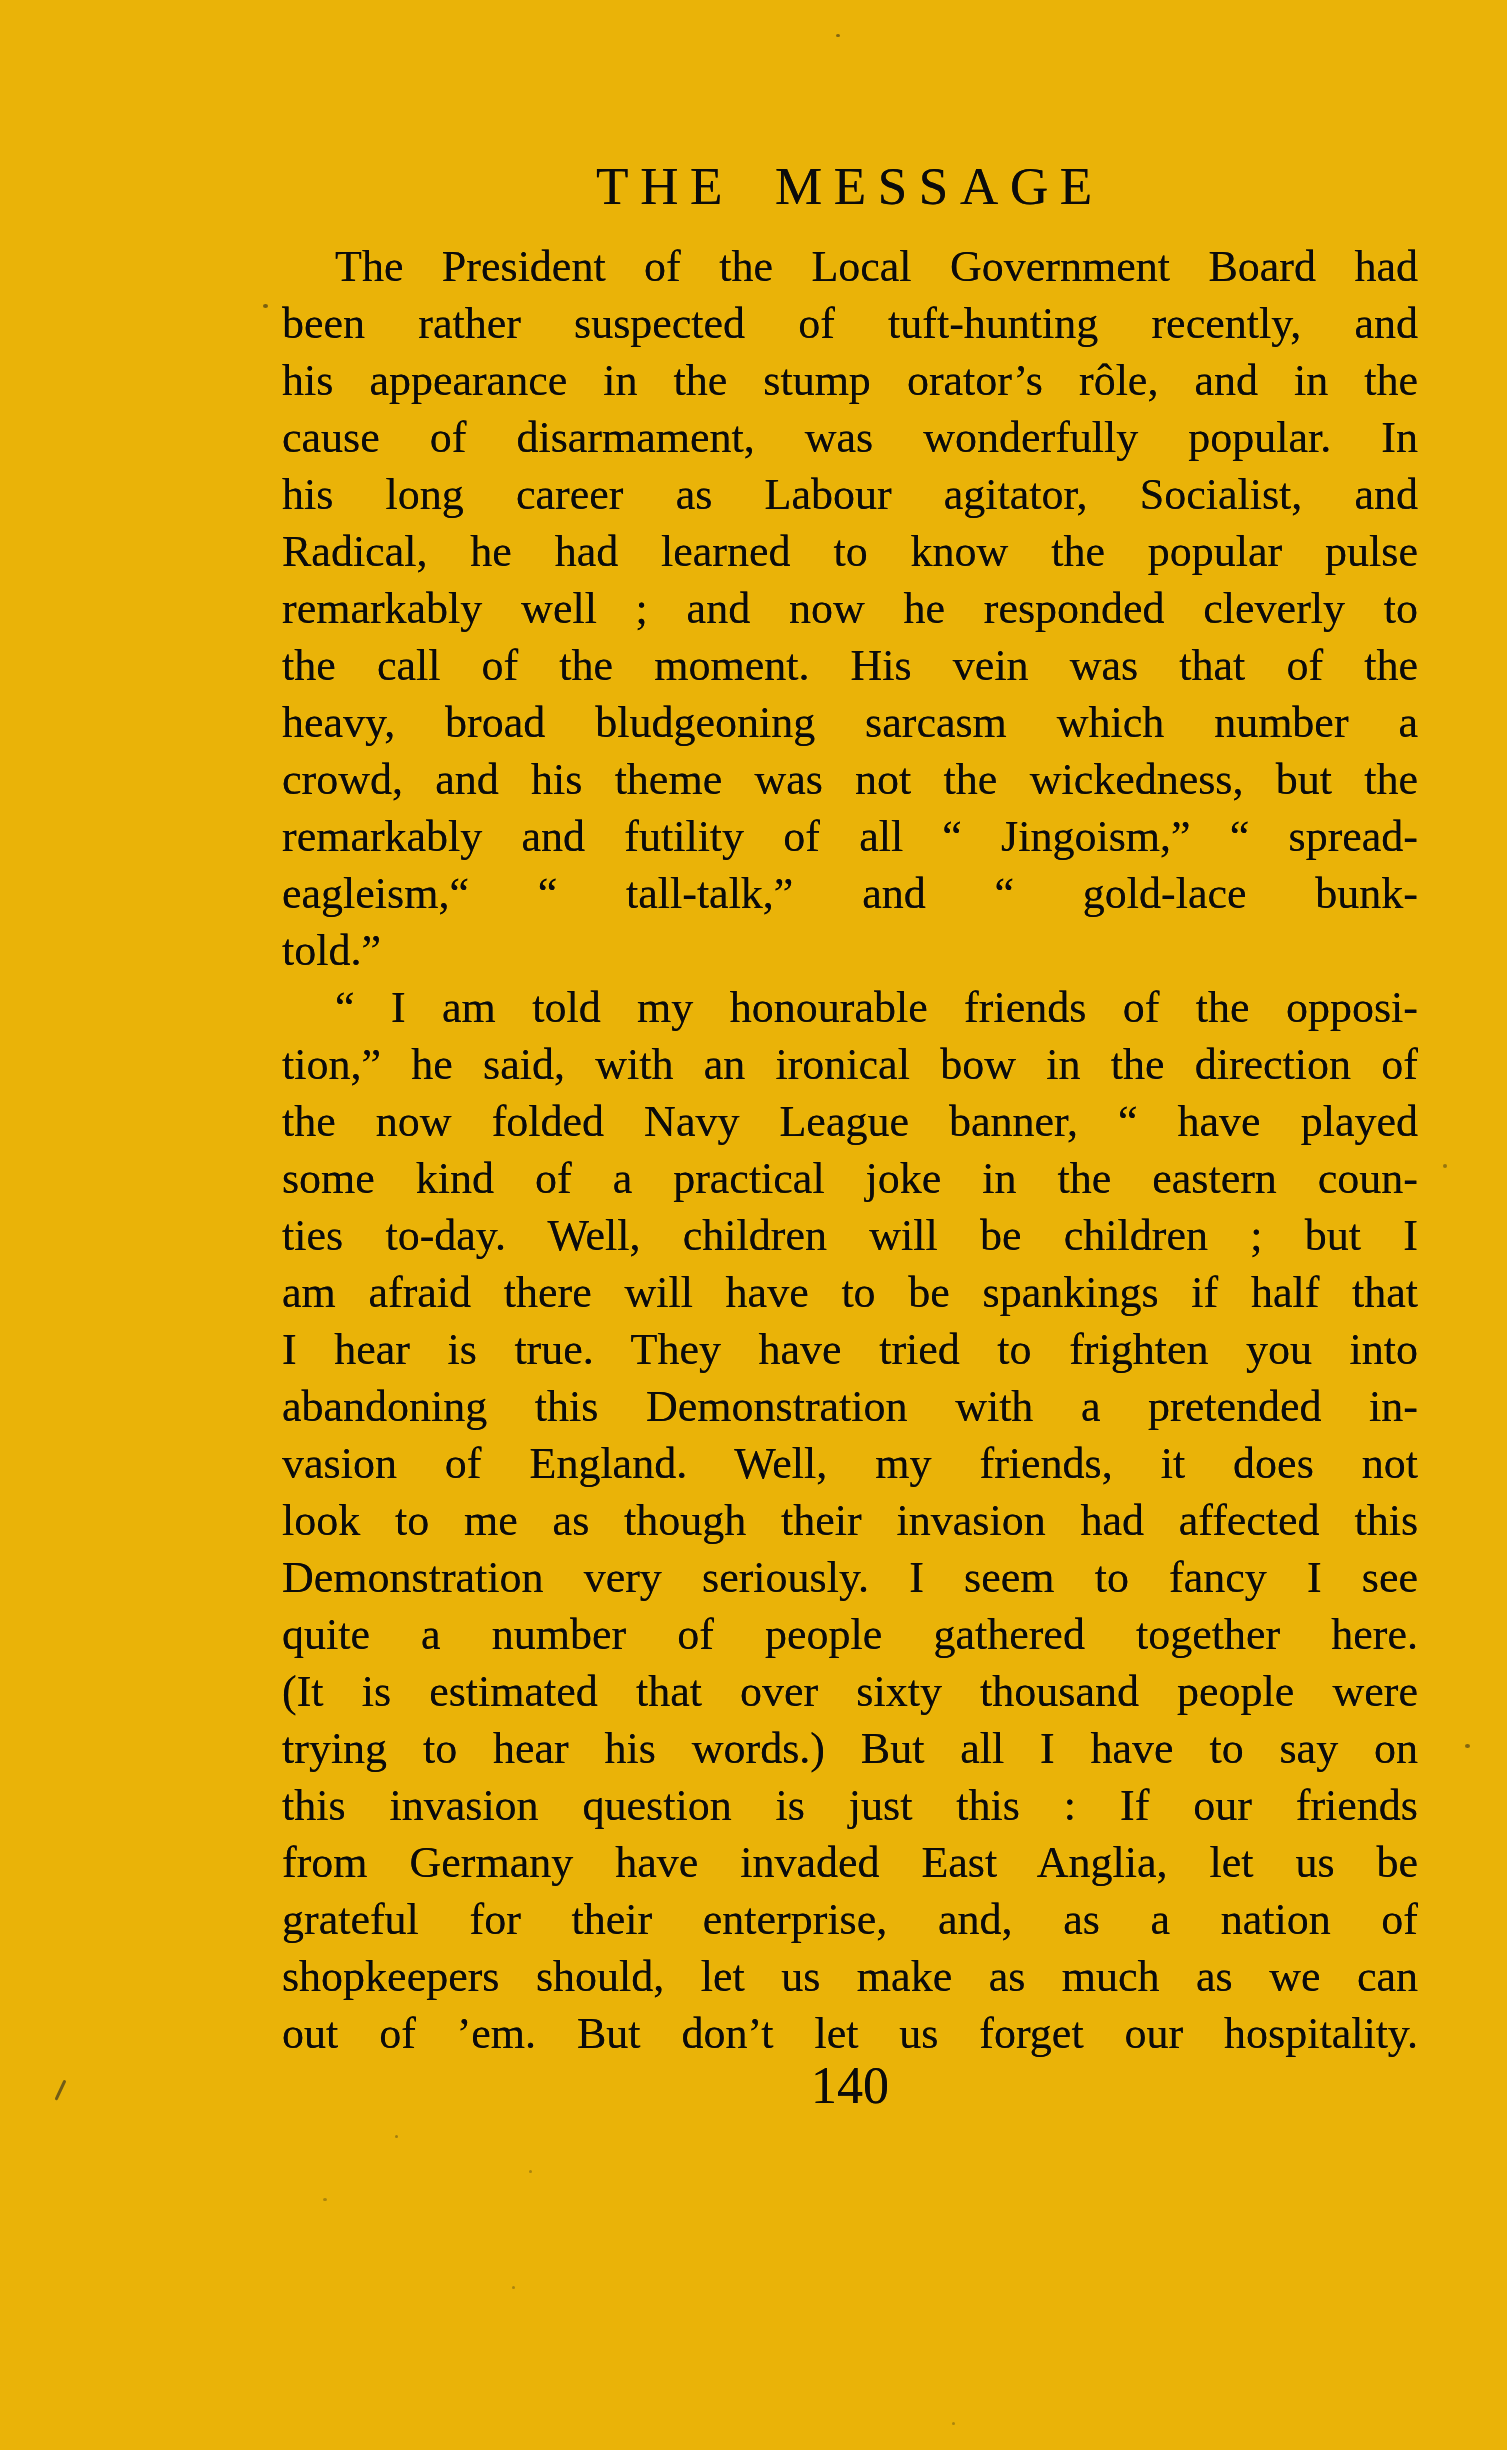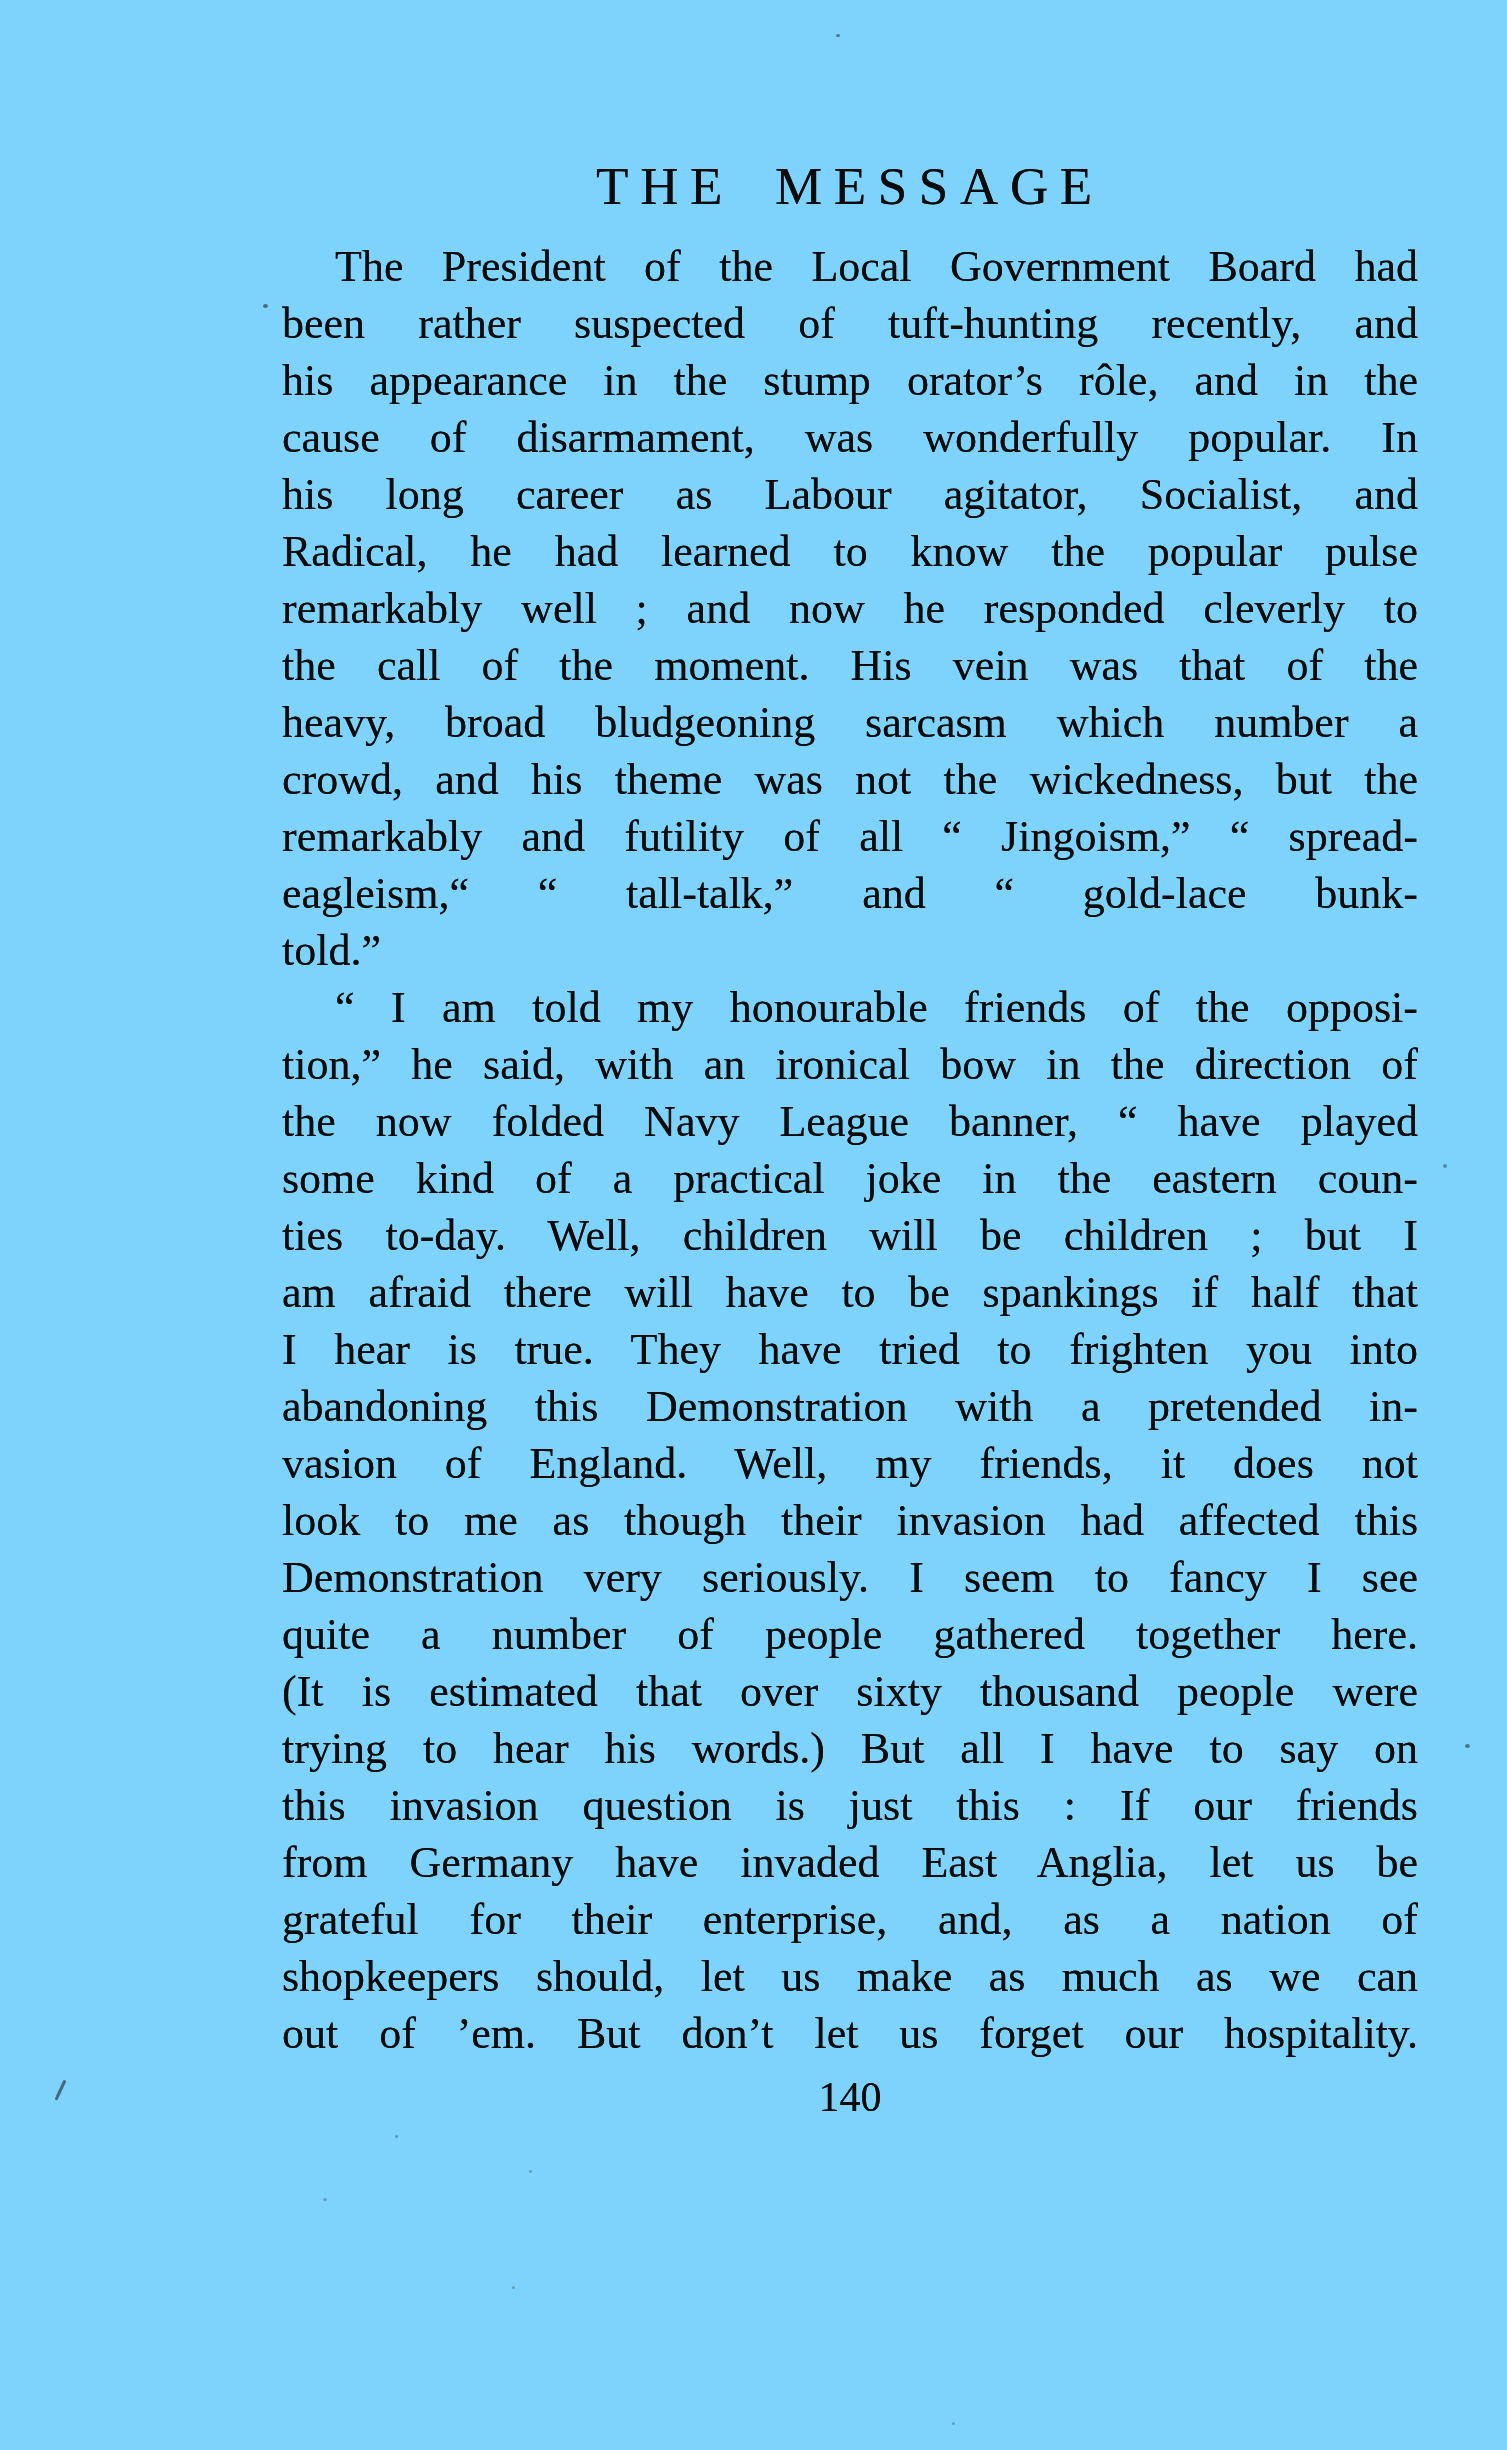--- a/index.html
+++ b/index.html
@@ -46,42 +46,41 @@
     height: 57px;
   }
   .line.indent { text-indent: 53px; }
   .line.flush { text-align-last: left; }
   .pagenum {
     position: absolute;
     left: 282px;
     top: 2059px;
     width: 1136px;
     text-align: center;
-    font-size: 42px;
+    font-size: 52px;
     line-height: 53px;
-    margin-top: 12px;
   }
   .speck {
     position: absolute;
     background: #1c1c1c;
     border-radius: 50%;
   }
   .slash {
     position: absolute;
     width: 2.5px;
     height: 22px;
     background: #222;
     border-radius: 1.7px;
     transform: rotate(25deg);
   }
 </style>
 </head>
 <body>
 
-<div class="page" style="color: rgb(11, 11, 11); background: #7dd3fc;">
+<div class="page" style="color: rgb(11, 11, 11); background: #eab308;">
 
   <h1 class="title">THE MESSAGE</h1>
 
   <div class="textblock">
       <div class="para">
         <div class="line indent">The President of the Local Government Board had</div>
         <div class="line">been rather suspected of tuft-hunting recently, and</div>
         <div class="line">his appearance in the stump orator’s rôle, and in the</div>
         <div class="line">cause of disarmament, was wonderfully popular. In</div>
         <div class="line">his long career as Labour agitator, Socialist, and</div>

